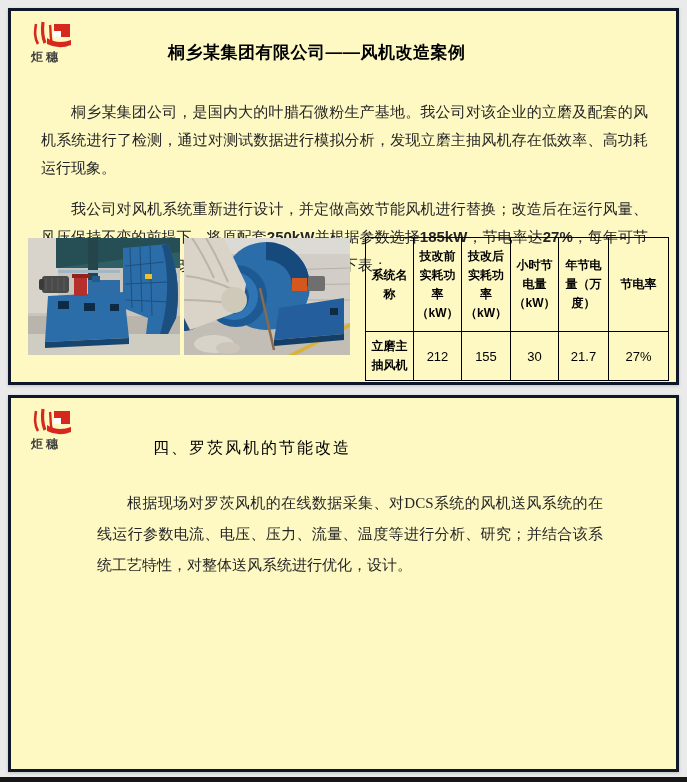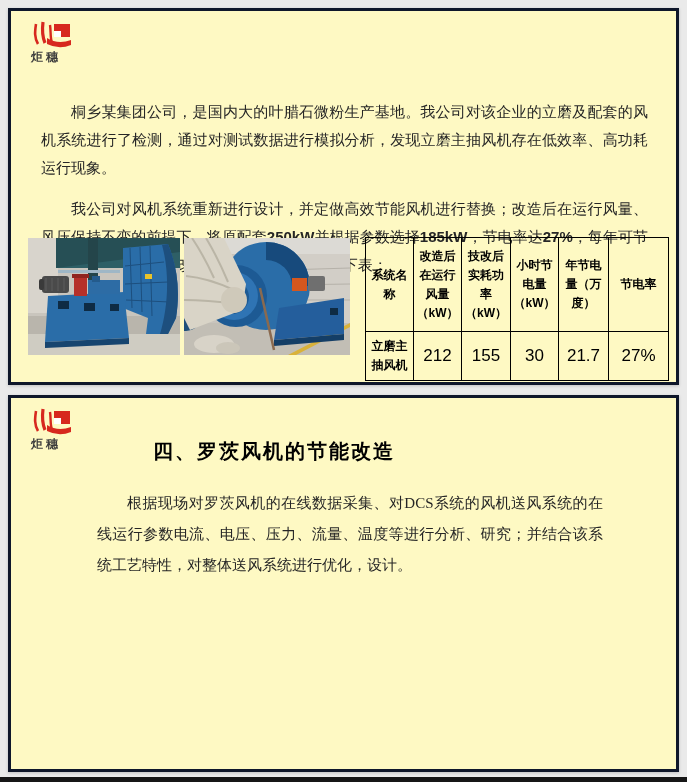--- a/index.html
+++ b/index.html
@@ -45,28 +45,28 @@
   .photo svg{display:block;}
 
   .fan-table{
     position:absolute;left:354px;top:226px;width:303px;
     border-collapse:collapse;table-layout:fixed;
     font-family:"Liberation Sans","DejaVu Sans",sans-serif;
     font-size:12px;color:#000;text-align:center;
   }
   .fan-table td{border:1.5px solid #000;vertical-align:middle;padding:1px 2px;}
   .fan-table .hdr{font-weight:bold;line-height:19px;height:91px;}
-  .fan-table .dat{height:46px;font-size:17px;}
+  .fan-table .dat{height:46px;font-size:13px;}
   .fan-table .sysname{font-weight:bold;font-size:12px;line-height:19px;}
   .c0{width:48px;}.c1{width:48px;}.c2{width:49px;}.c3{width:48px;}.c4{width:50px;}.c5{width:60px;}
 
   
   .p2-heading{
     position:absolute;left:142px;top:40px;
-    font-size:20px;font-weight:bold;color:#000;letter-spacing:2px;
+    font-size:16px;font-weight:normal;color:#000;letter-spacing:2px;
   }
   .p2-body{
     position:absolute;left:70px;right:57px;top:74px;
     font-size:15px;line-height:31px;text-align:justify;
   }
   .p2-body p{margin:16px;text-indent:2em;}
   .red{color:#fe0000;font-weight:bold;}
 </style>
 </head>
 <body>
@@ -78,20 +78,21 @@
       <path d="M5,3 C4,10 3,16 7,23" stroke="#d7281e" stroke-width="2.6" fill="none"></path>
       <path d="M12,1 C11,9 11,15 14,22" stroke="#d7281e" stroke-width="3.2" fill="none"></path>
       <path d="M19,4 C20,10 19,16 21,22" stroke="#d7281e" stroke-width="2.4" fill="none"></path>
       <rect x="23" y="3" width="16" height="13" fill="#d7281e"></rect>
       <rect x="23" y="10" width="7" height="6" fill="#ffffff"></rect>
       <path d="M16,23 q12,6 24,1 l0,-5 q-13,5 -24,-2 z" fill="#d7281e"></path>
     </svg>
     <div class="logo-text">炬穗</div>
   </div>
 
+  <div class="p1-title">桐乡某集团有限公司——风机改造案例</div>
 
   <div class="p1-body">
     <p>桐乡某集团公司，是国内大的叶腊石微粉生产基地。我公司对该企业的立磨及配套的风机系统进行了检测，通过对测试数据进行模拟分析，发现立磨主抽风机存在低效率、高功耗运行现象。</p>
     <p><span>我公司对风机系统重新进行设计，并定做高效节能风机进行替换；改造后在运行风量、风压保持不变的前提下，将原配套</span><span class="num">250kW</span><span>并根据参数选择</span><span class="num">185kW</span><span>，节电率达</span><span class="num">27%</span><span>，每年可节约电量</span><span class="num">50</span><span>万度左右。改造前、后风机耗电量如下表：</span></p>
   </div>
 
   <div class="photo" id="photo1">
     <svg width="152" height="117" viewBox="0 0 152 117">
       <rect x="0" y="0" width="152" height="117" fill="#c9c5bd"></rect>
       <rect x="0" y="0" width="30" height="75" fill="#d8d4cc"></rect>
@@ -175,21 +176,21 @@
       <col class="c0">
         <col class="c1">
         <col class="c2">
         <col class="c3">
         <col class="c4">
         <col class="c5">
     </colgroup>
     <tbody>
       <tr>
         <td class="hdr">系统名称</td>
-        <td class="hdr">改造后在运行风量（kW）</td>
+        <td class="hdr">技改前实耗功率（kW）</td>
         <td class="hdr">技改后实耗功率（kW）</td>
         <td class="hdr">小时节电量（kW）</td>
         <td class="hdr">年节电量（万度）</td>
         <td class="hdr">节电率</td>
       </tr>
       <tr>
         <td class="dat sysname">立磨主抽风机</td>
         <td class="dat">212</td>
         <td class="dat">155</td>
         <td class="dat">30</td>

